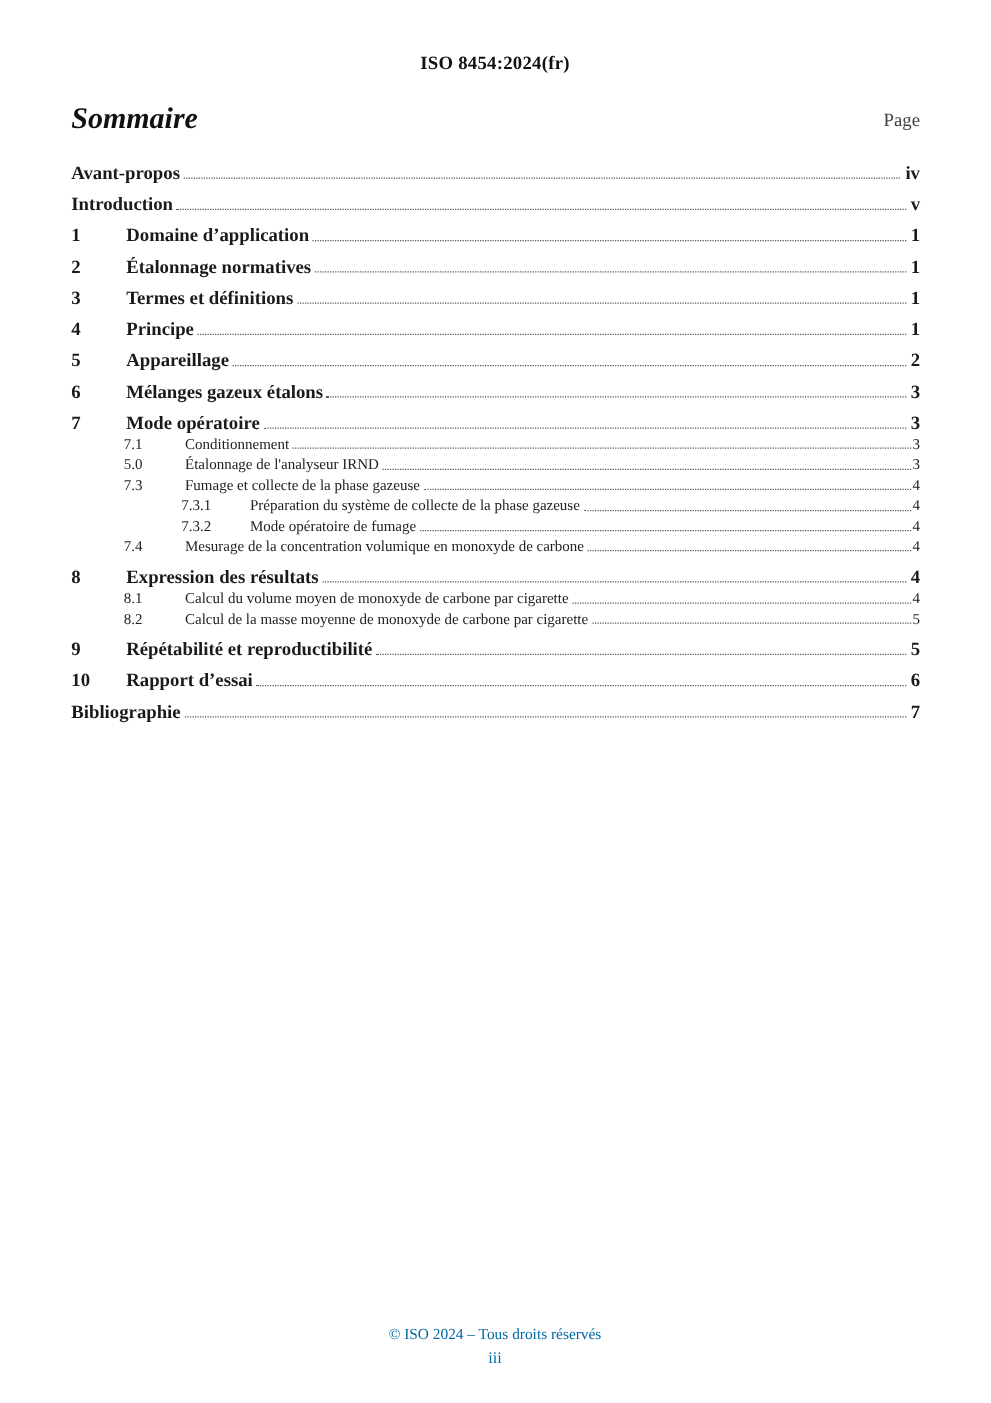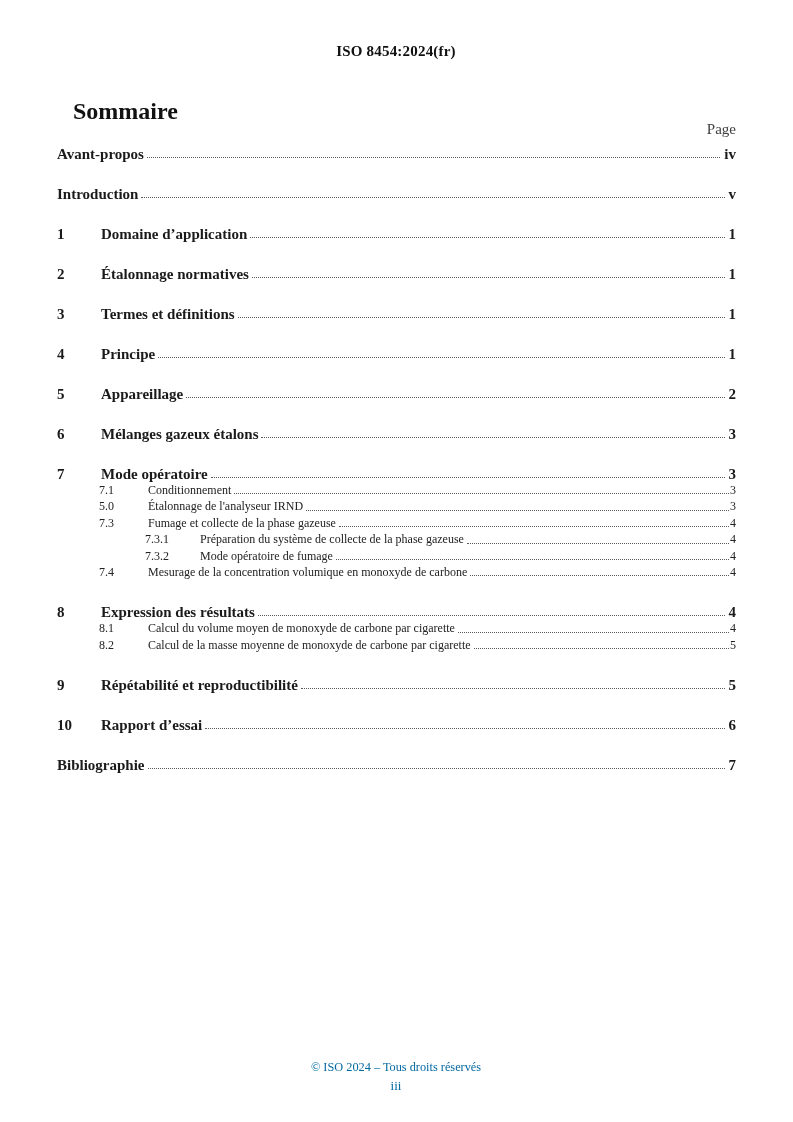--- a/index.html
+++ b/index.html
@@ -30,46 +30,47 @@
   .title-row {
     position: absolute;
     top: 82px;
     left: 57px;
     right: 56px;
     display: flex;
     justify-content: space-between;
     align-items: flex-end;
   }
   .title-row h1 {
-    margin: 16px;
+    margin: 0;
     font-size: 24px;
     font-weight: bold;
     line-height: 26px;
     color: #111;
+    font-style: italic;
   }
   .page-label {
     font-size: 15px;
     color: #404040;
     padding-bottom: 2px;
   }
   .toc {
     position: absolute;
     top: 122px;
     left: 57px;
     right: 56px;
   }
   .toc-row {
     display: flex;
     align-items: baseline;
   }
   .toc-row.front, .toc-row.l1 {
     font-weight: bold;
     font-size: 15px;
     line-height: 15px;
-    margin-top: 25px;
+    margin-top: 10px;
   }
   .toc-row.l2, .toc-row.l3 {
     font-weight: normal;
     font-size: 12px;
     line-height: 16.4px;
     color: #222;
   }
   .toc-row.l2 { padding-left: 42px; }
   .toc-row.l3 { padding-left: 88px; }
   .toc-num { flex: 0 0 auto; }

